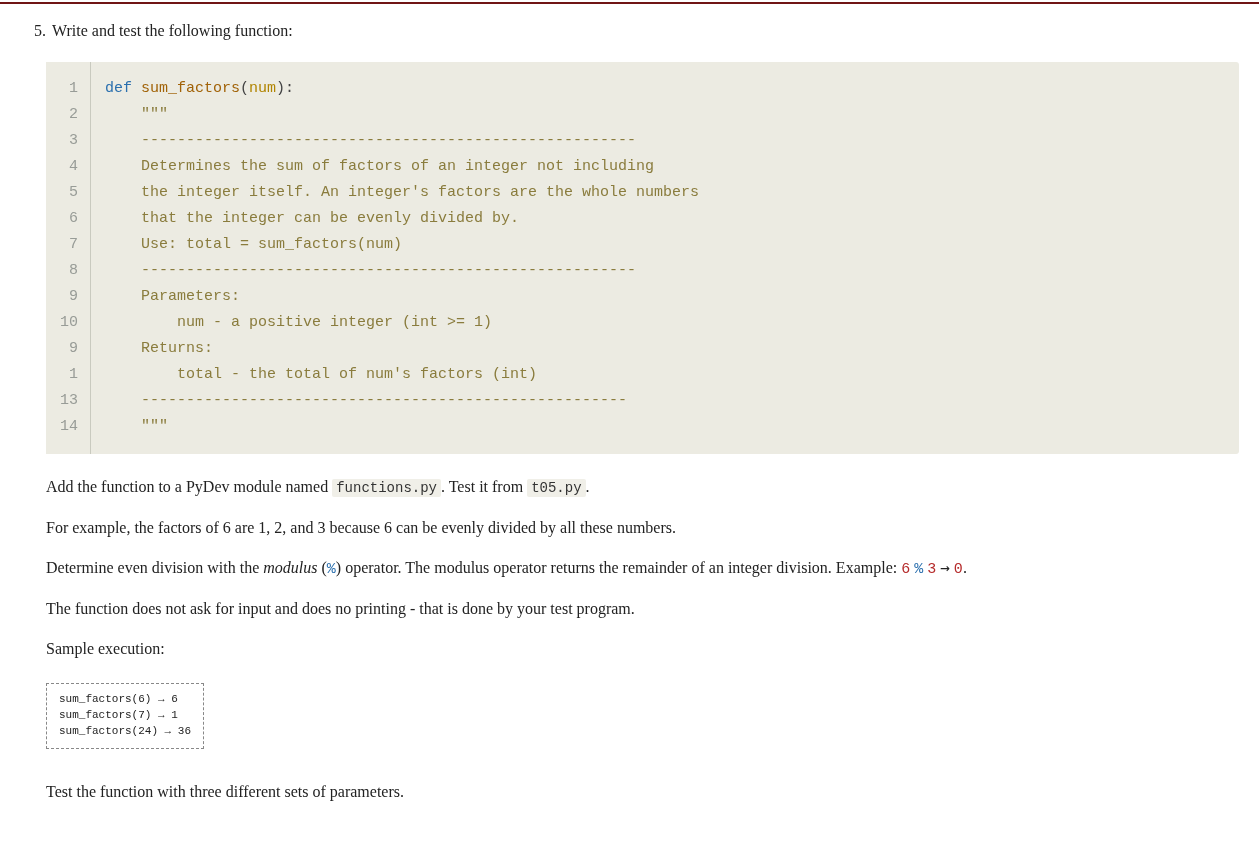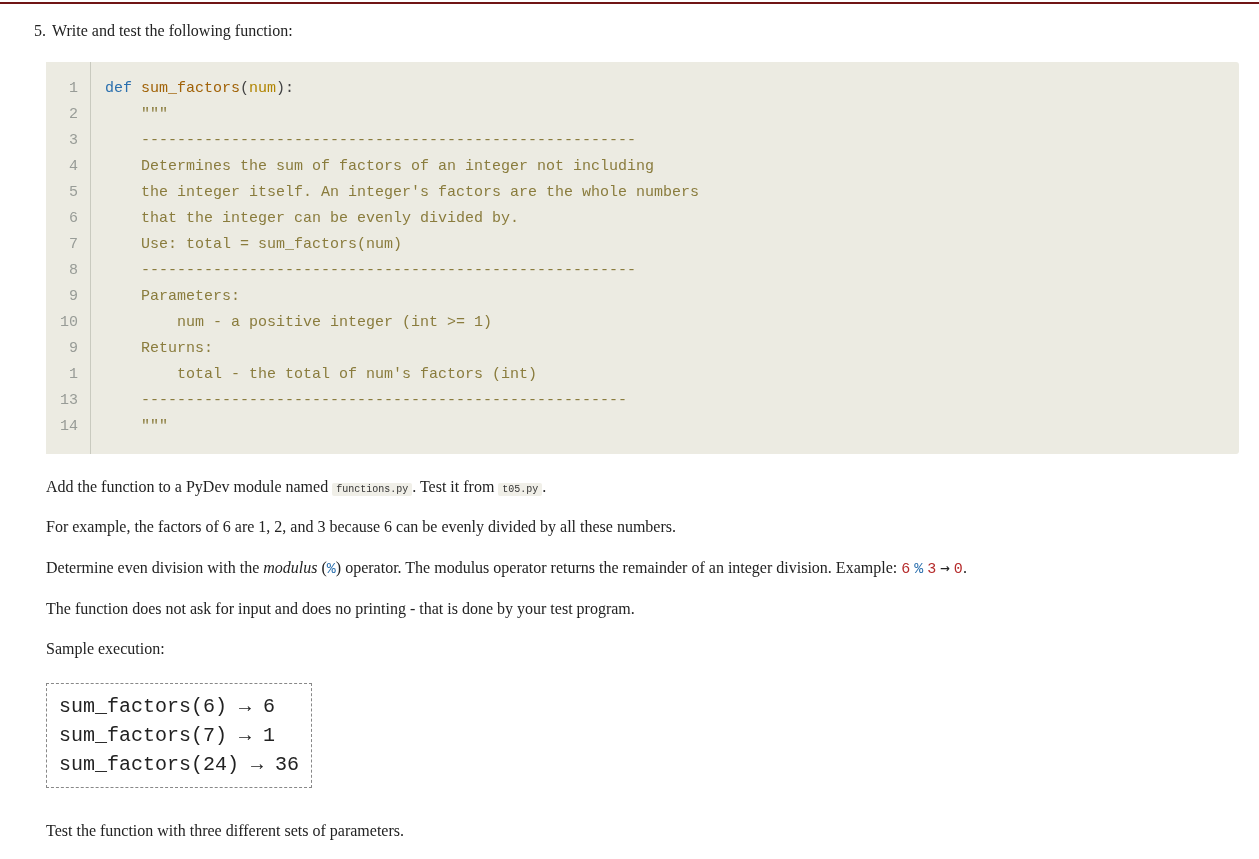--- a/index.html
+++ b/index.html
@@ -64,36 +64,36 @@
   }
   p {
     margin: 18px 0;
     line-height: 1.4;
   }
   .inline-code {
     font-family: Consolas, Monaco, 'Courier New', monospace;
     background: #f0efe8;
     padding: 1px 4px;
     border-radius: 2px;
-    font-size: 10px;
+    font-size: 14px;
     color: #333;
   }
   .inline-code-c {
     font-family: Consolas, Monaco, 'Courier New', monospace;
     font-size: 15px;
   }
   .num-red { color: #b52a2a; }
   .op-blue { color: #2a6fae; }
   em.it { font-style: italic; }
   .sample-box {
     display: inline-block;
     border: 1px dashed #888;
     padding: 8px 12px;
     font-family: Consolas, Monaco, 'Courier New', monospace;
-    font-size: 20px;
+    font-size: 11px;
     line-height: 1.45;
     white-space: pre;
     margin: 4px 0 14px 0;
   }
   .arrow { font-family: Consolas, Monaco, monospace; }
 </style>
 </head>
 <body>
 
 <div class="page">

